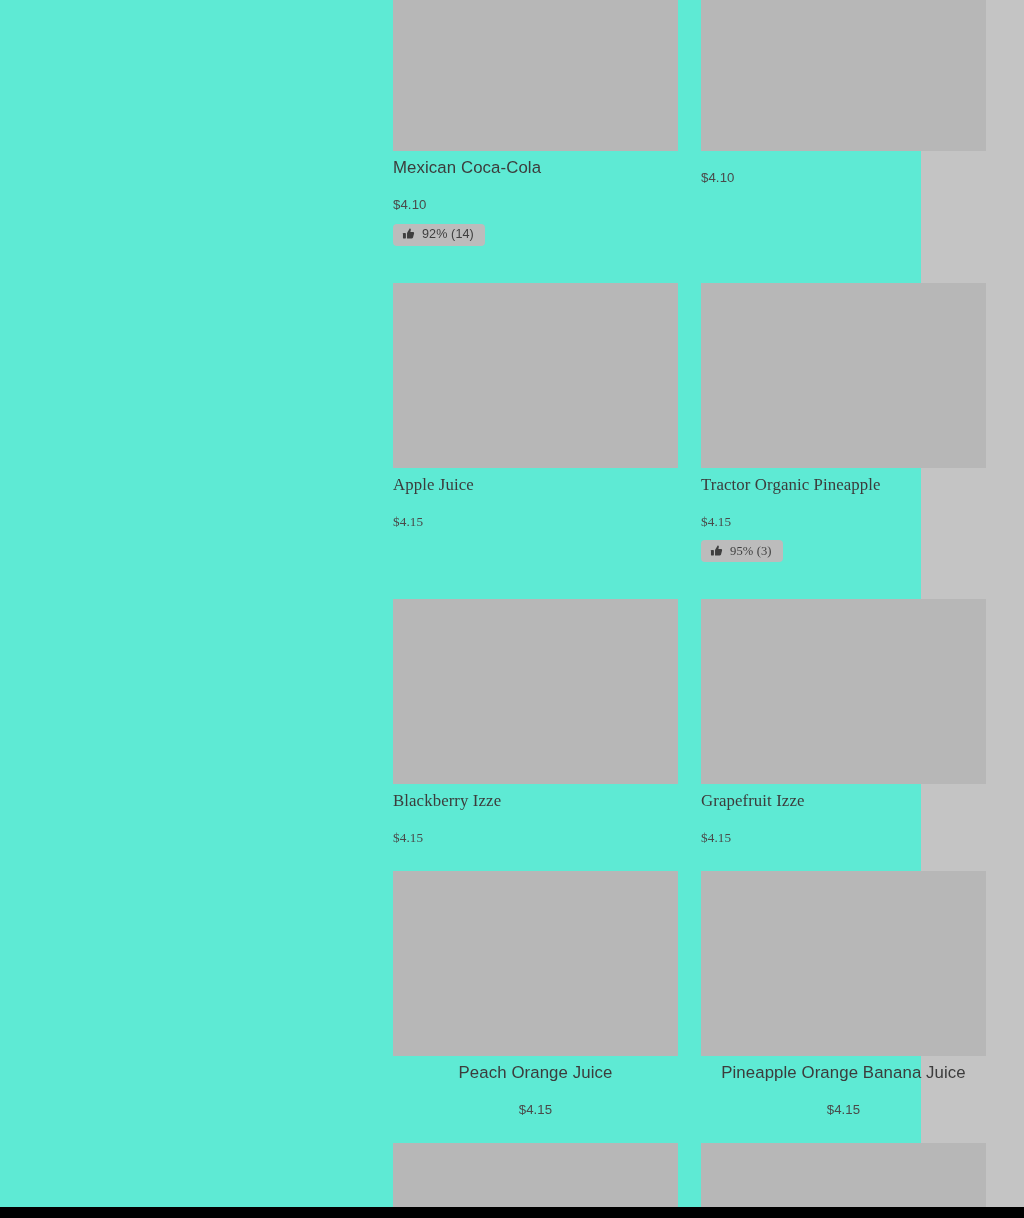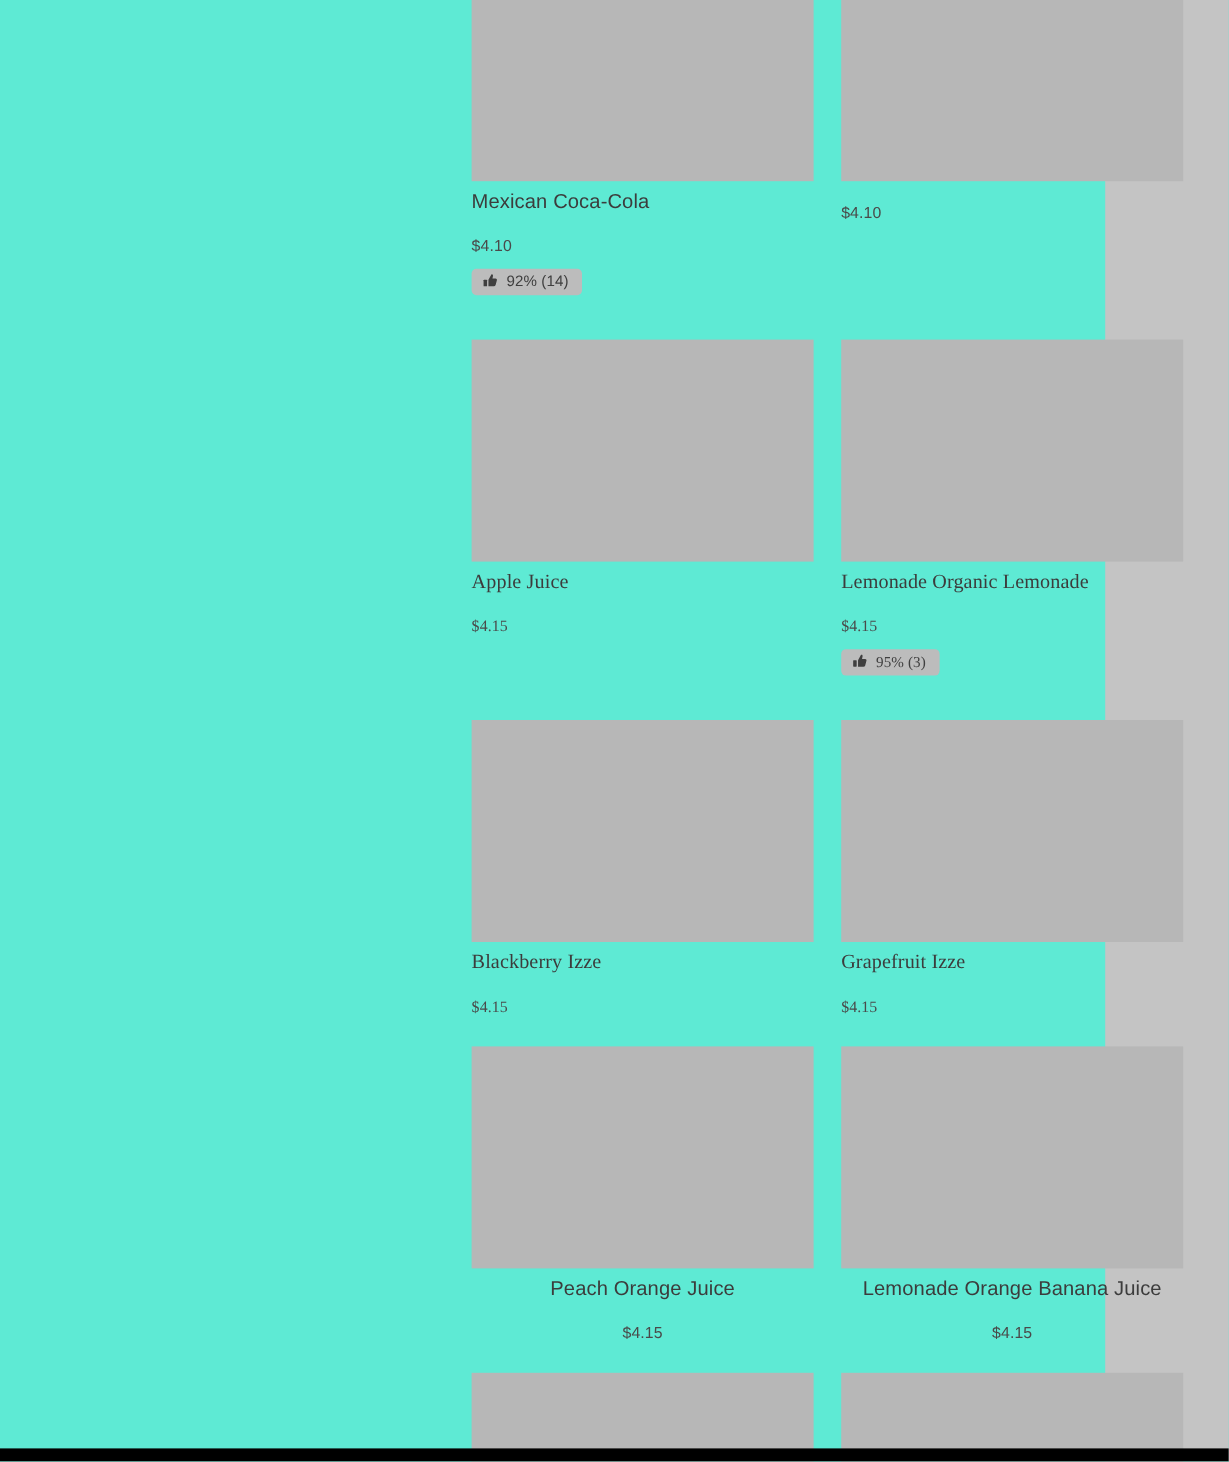--- a/index.html
+++ b/index.html
@@ -145,21 +145,21 @@
     <div class="grid-row row-gap-a">
 
       <div class="product-card">
         <div class="product-thumb"></div>
         <div class="product-title">Apple Juice</div>
         <div class="product-price">$4.15</div>
       </div>
 
       <div class="product-card">
         <div class="product-thumb"></div>
-        <div class="product-title">Lemonade Organic Lemonade</div>
+        <div class="product-title">Tractor Organic Pineapple</div>
         <div class="product-price">$4.15</div>
         <div class="rating-badge">
           <span class="thumbs-up-icon">
             <svg viewBox="0 0 16 16" width="13" height="13" aria-hidden="true">
               <path fill="#3f3f3f" d="M6.2 6.3 9.1 1.1c.25-.45.86-.56 1.26-.23.45.37.64.97.5 1.53L10.3 5h3.2c.93 0 1.6.88 1.36 1.78l-1.3 4.9A2 2 0 0 1 11.62 13H6.2V6.3Z"></path>
               <rect fill="#3f3f3f" x="1.2" y="6.3" width="3.6" height="6.7" rx="0.6"></rect>
             </svg>
           </span>
           <span class="rating-text">95% (3)</span>
         </div>
@@ -186,21 +186,21 @@
     <div class="grid-row row-gap-b">
 
       <div class="product-card">
         <div class="product-thumb"></div>
         <div class="product-title">Peach Orange Juice</div>
         <div class="product-price">$4.15</div>
       </div>
 
       <div class="product-card">
         <div class="product-thumb"></div>
-        <div class="product-title">Lemonade Orange Banana Juice</div>
+        <div class="product-title">Pineapple Orange Banana Juice</div>
         <div class="product-price">$4.15</div>
       </div>
 
     </div>
 
     <div class="grid-row row-gap-b">
 
       <div class="product-card">
         <div class="product-thumb"></div>
 

